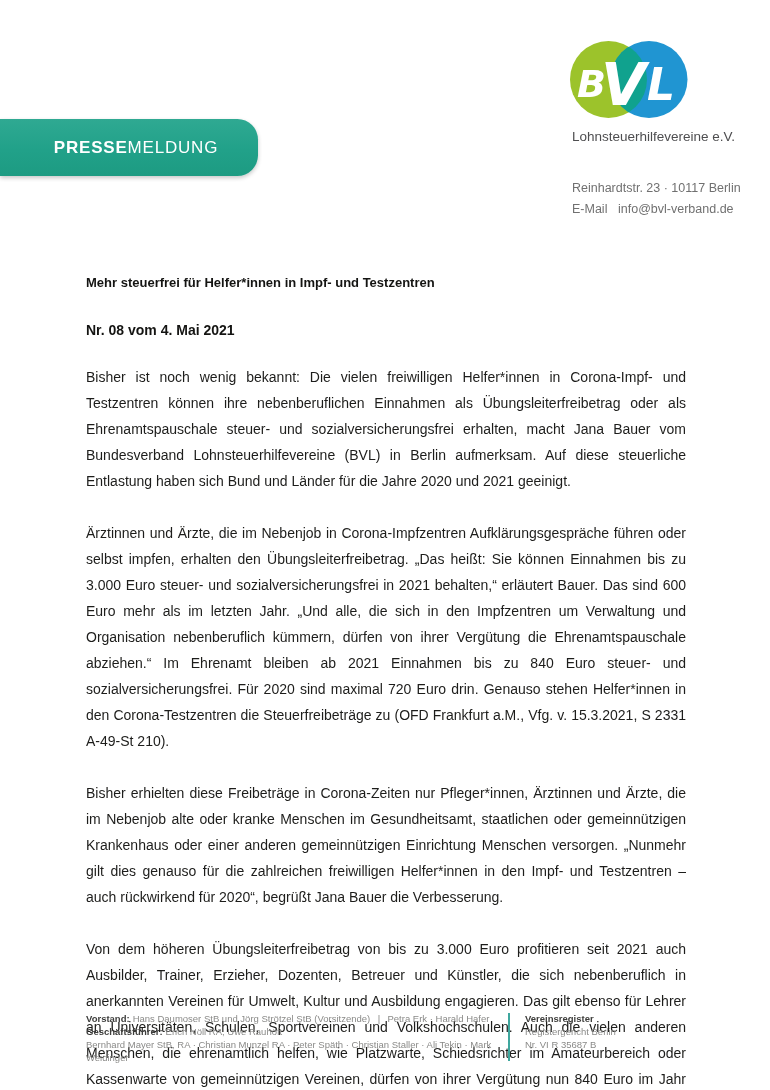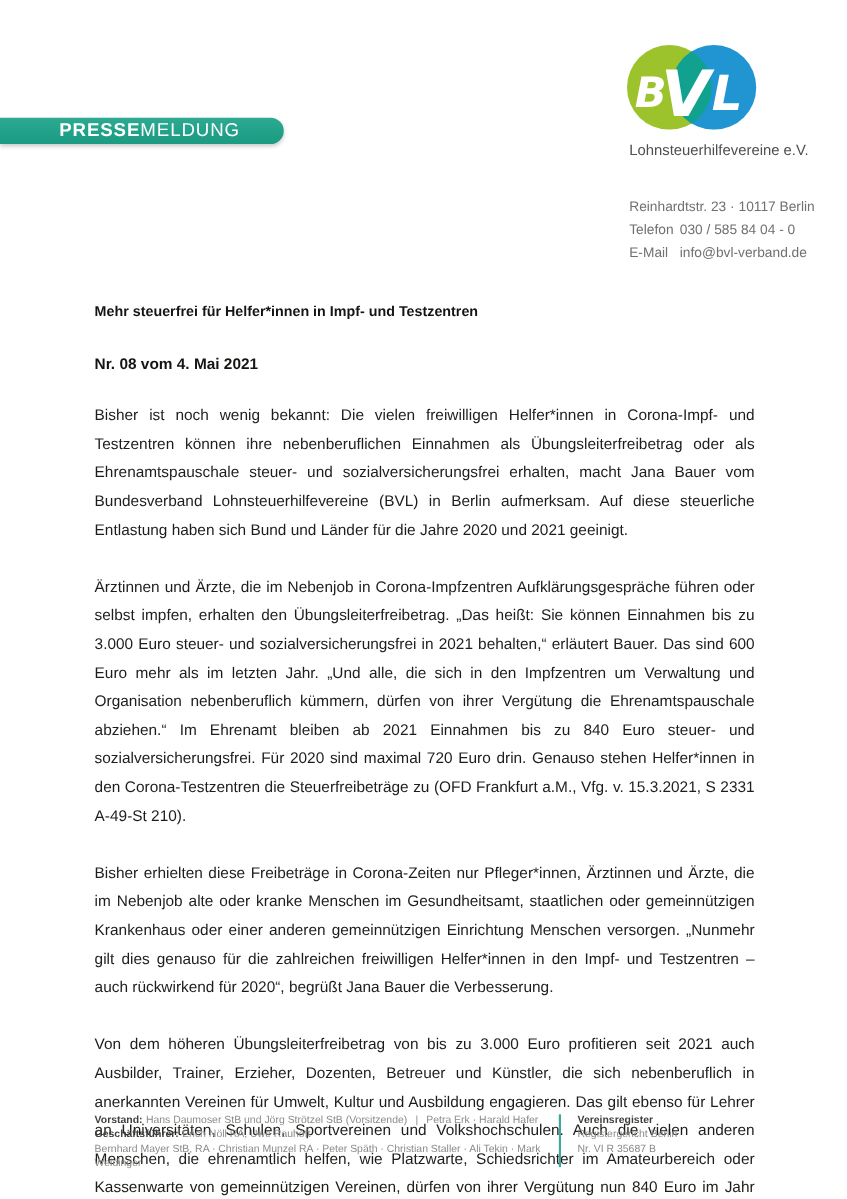--- a/index.html
+++ b/index.html
@@ -8,22 +8,22 @@
     position:relative;
     width:770px; height:1090px;
     background:#ffffff;
     font-family:"Liberation Sans", sans-serif;
     color:#1c1c1a;
     overflow:hidden;
     margin:0 auto;
   }
   
   .press-banner {
-    position:absolute; left:0; top:107px;
-    width:258px; height:24px;
+    position:absolute; left:0; top:119px;
+    width:258px; height:57px;
     background:linear-gradient(180deg,#2fa992 0%, #21a189 55%, #1d9b82 100%);
     border-radius:0 20.5px 20.5px 0;
     box-shadow:0 2px 4px rgba(0,0,0,0.22);
     display:flex; align-items:center; justify-content:center;
     padding-left:14px;
   }
   .press-banner .t { color:#ffffff; font-size:17px; letter-spacing:0.8px; }
   .press-banner .bold { font-weight:700; }
   .press-banner .reg  { font-weight:400; }
 
@@ -99,24 +99,20 @@
 
   <div class="org-name">
     <div>Lohnsteuerhilfevereine e.V.</div>
   </div>
 
   <div class="contact">
     <div class="row">
       <span>Reinhardtstr. 23 · 10117 Berlin</span>
     </div>
     <div class="row">
-      <span class="lbl">Telefon</span>
-      <span>030 / 585 84 04 - 0</span>
-    </div>
-    <div class="row">
       <span class="lbl">E-Mail</span>
       <span>info@bvl-verband.de</span>
     </div>
   </div>
 
   <div class="doc">
     <h1>Mehr steuerfrei für Helfer*innen in Impf- und Testzentren</h1>
     <div class="date-line">Nr. 08 vom 4. Mai 2021</div>
     <p class="first">Bisher ist noch wenig bekannt: Die vielen freiwilligen Helfer*innen in Corona-Impf- und Testzentren können ihre nebenberuflichen Einnahmen als Übungsleiterfreibetrag oder als Ehrenamtspauschale steuer- und sozialversicherungsfrei erhalten, macht Jana Bauer vom Bundesverband Lohnsteuerhilfevereine (BVL) in Berlin aufmerksam. Auf diese steuerliche Entlastung haben sich Bund und Länder für die Jahre 2020 und 2021 geeinigt.</p>
     <p>Ärztinnen und Ärzte, die im Nebenjob in Corona-Impfzentren Aufklärungsgespräche führen oder selbst impfen, erhalten den Übungsleiterfreibetrag. „Das heißt: Sie können Einnahmen bis zu 3.000 Euro steuer- und sozialversicherungsfrei in 2021 behalten,“ erläutert Bauer. Das sind 600 Euro mehr als im letzten Jahr. „Und alle, die sich in den Impfzentren um Verwaltung und Organisation nebenberuflich kümmern, dürfen von ihrer Vergütung die Ehrenamtspauschale abziehen.“ Im Ehrenamt bleiben ab 2021 Einnahmen bis zu 840 Euro steuer- und sozialversicherungsfrei. Für 2020 sind maximal 720 Euro drin. Genauso stehen Helfer*innen in den Corona-Testzentren die Steuerfreibeträge zu (OFD Frankfurt a.M., Vfg. v. 15.3.2021, S 2331 A-49-St 210).</p>

